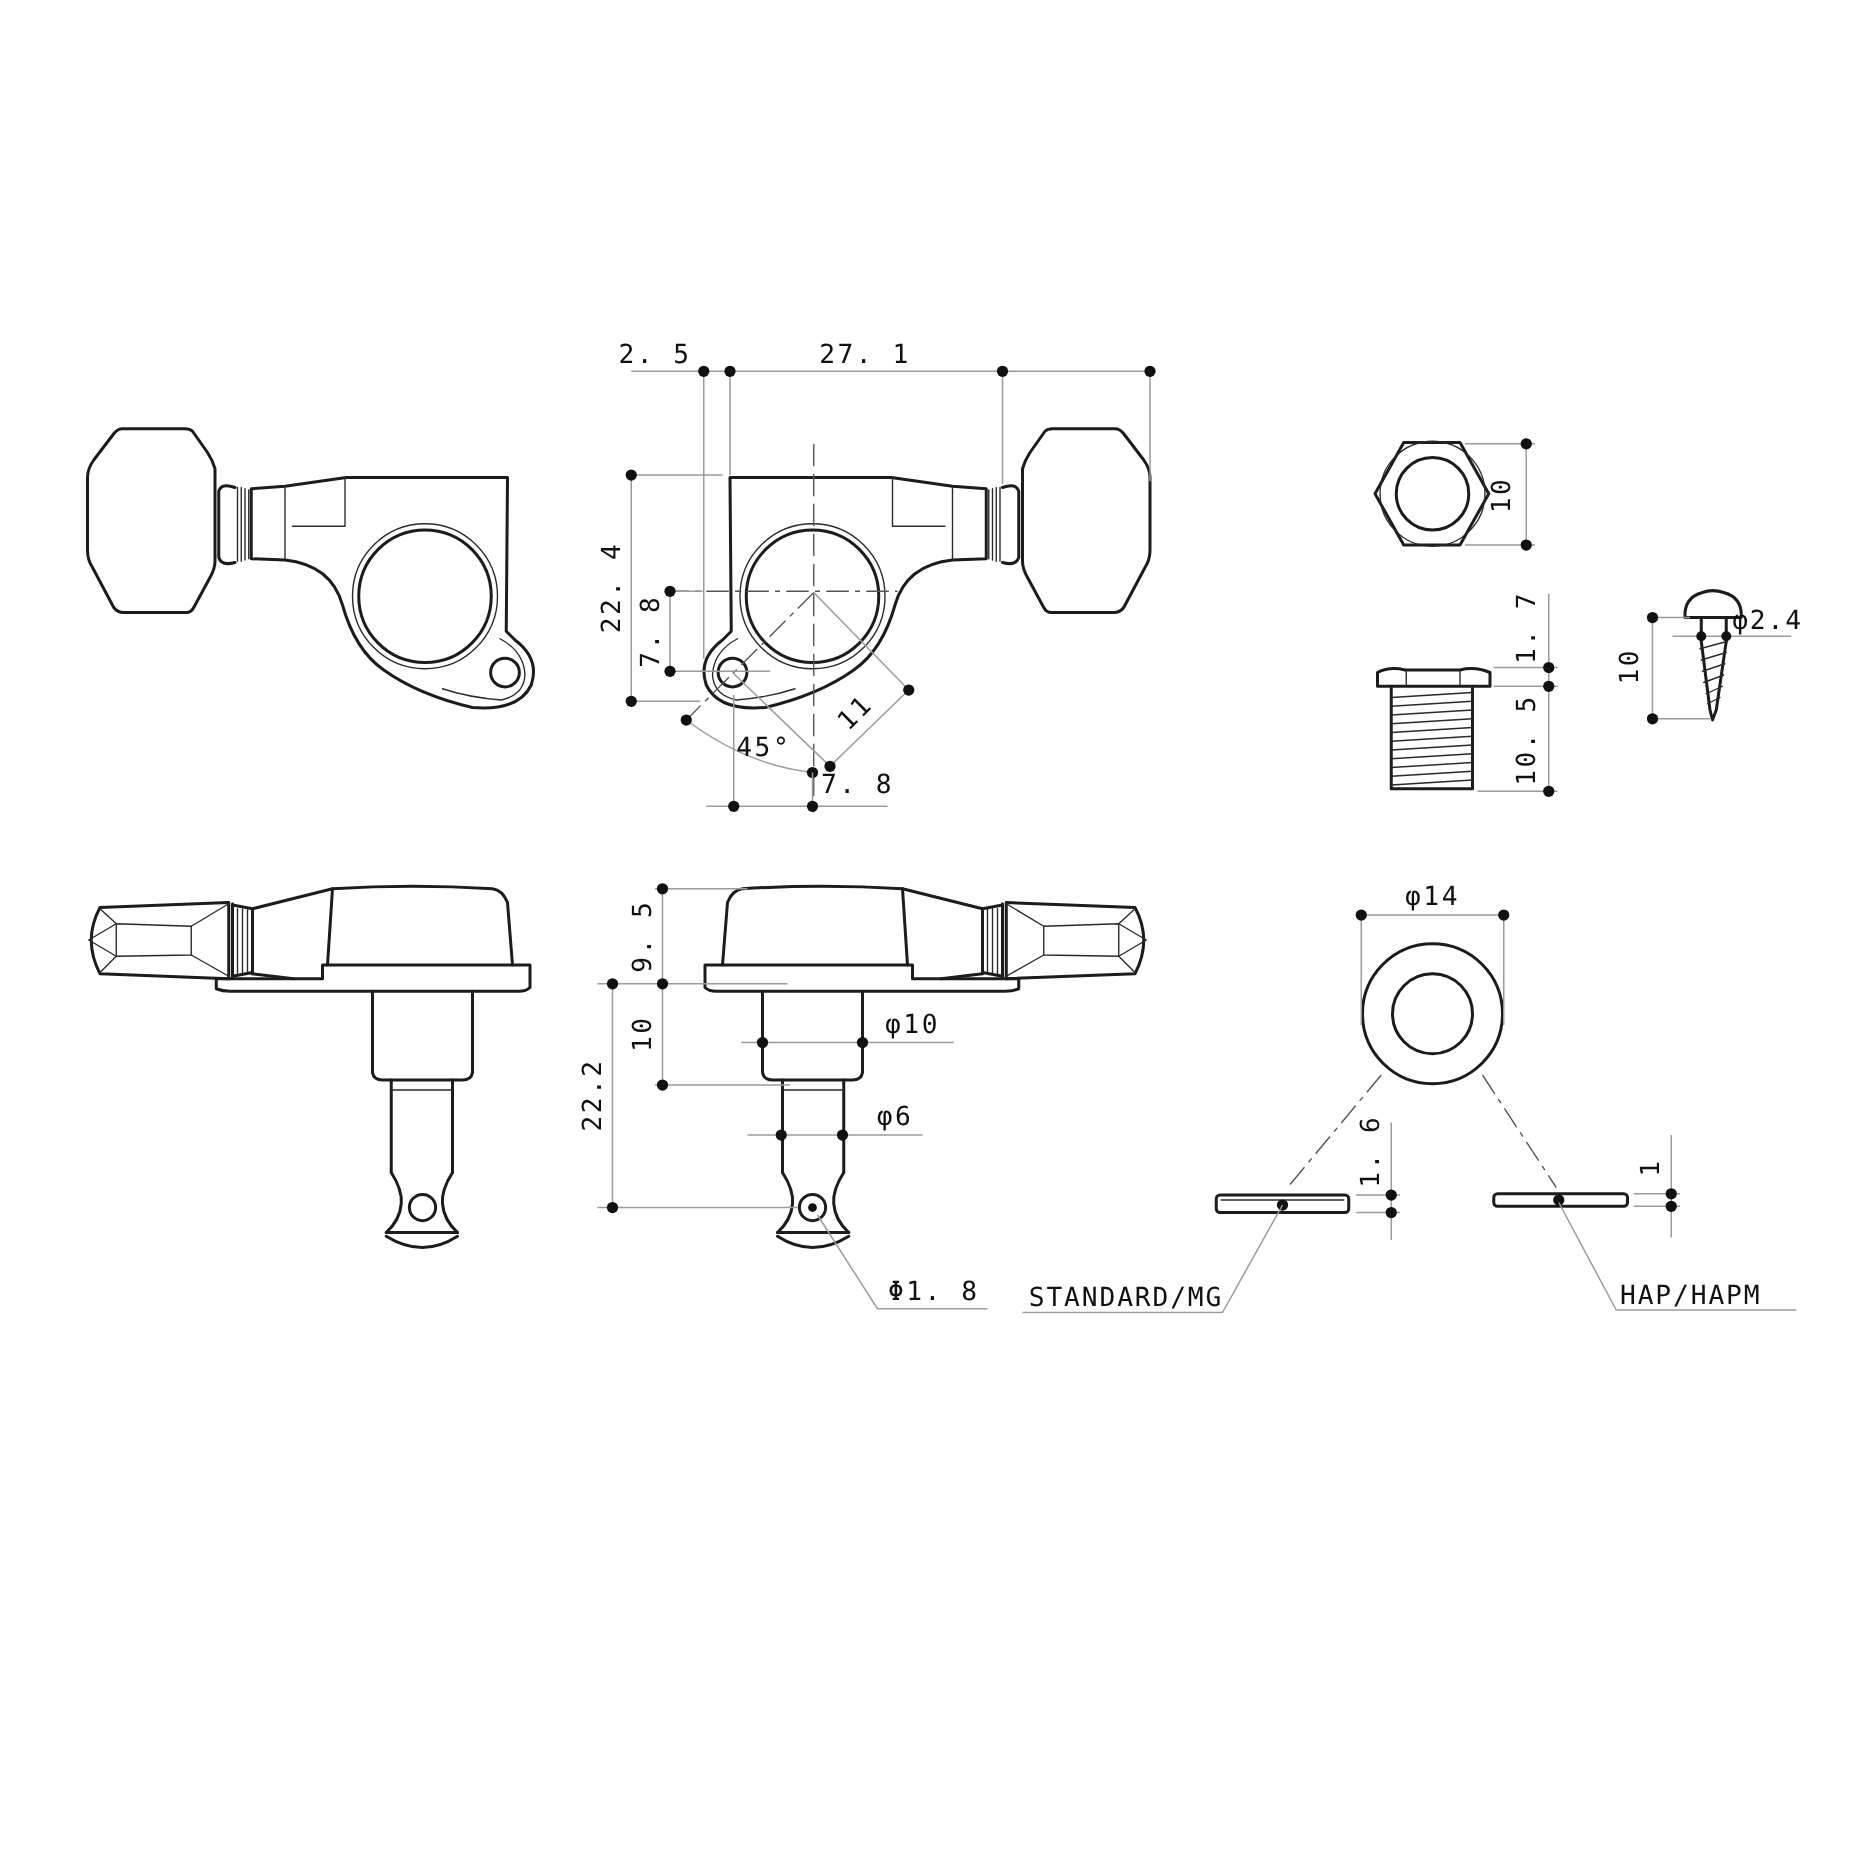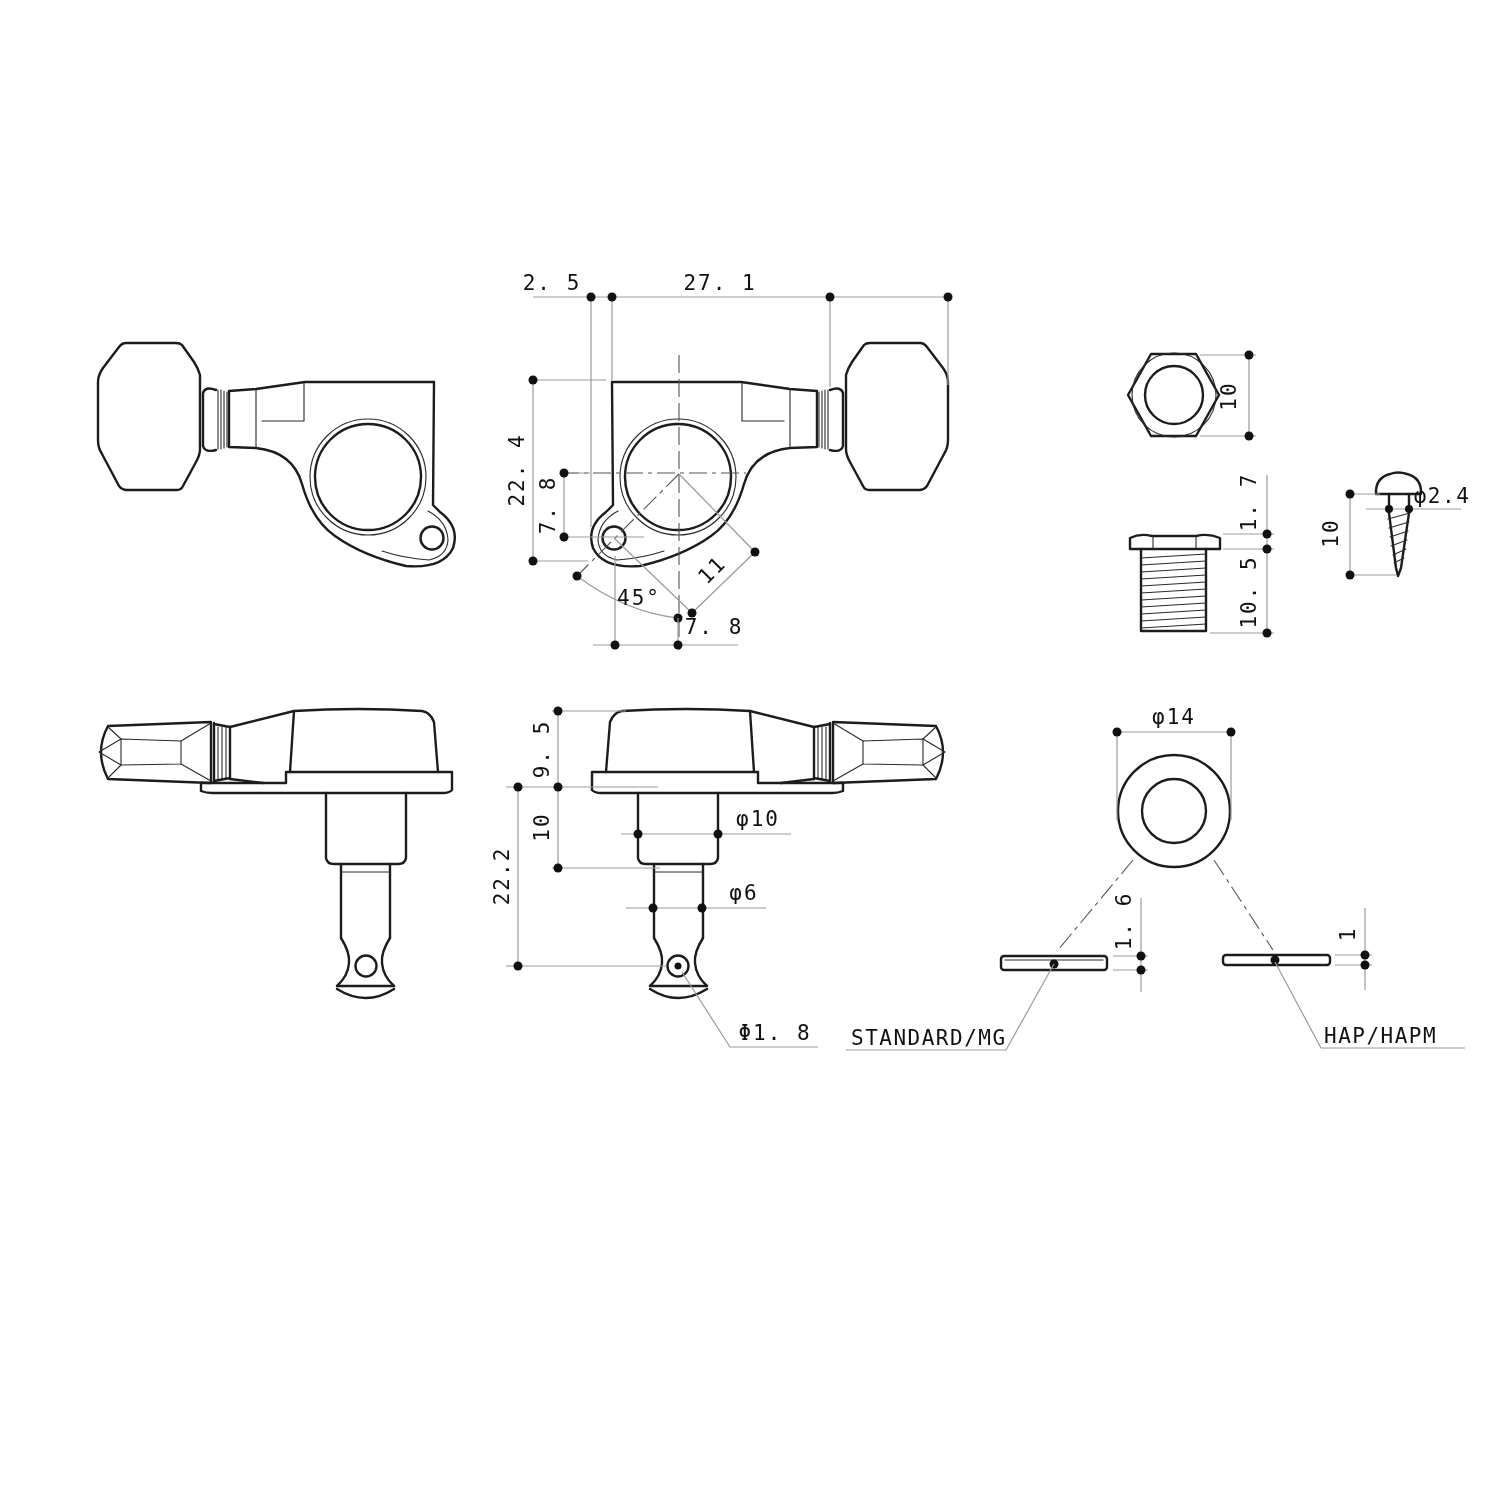--- a/index.html
+++ b/index.html
@@ -1,16 +1,16 @@
 <!DOCTYPE html>
 <html><head>
 <meta charset="utf-8">
 <style>
   html,body{margin:0;padding:0;background:#fff;}
-  .stage{width:1236px;height:1500px;position:relative;background:#ffffff;margin-left:28px;}
+  .stage{width:1236px;height:1500px;position:relative;background:#ffffff;}
   svg{display:block;}
   .thick{stroke:#1c1c1c;stroke-width:2.4;fill:none;stroke-linecap:round;stroke-linejoin:round;}
   .thin{stroke:#2a2a2a;stroke-width:1.1;fill:none;stroke-linecap:round;stroke-linejoin:round;}
   .dim{stroke:#9b9b9b;stroke-width:1.2;fill:none;stroke-linecap:butt;}
   .dashdot{stroke:#555;stroke-width:1.1;fill:none;stroke-dasharray:18 5 4 5;}
   .dash{stroke:#555;stroke-width:1.1;fill:none;stroke-dasharray:18 6;}
   .dot{fill:#111;stroke:none;}
   text.lbl{font-family:"DejaVu Sans Mono","Liberation Mono",monospace;font-size:21px;fill:#111;letter-spacing:2px;}
   text.lbl-s{font-family:"DejaVu Sans Mono","Liberation Mono",monospace;font-size:21px;fill:#111;letter-spacing:1.5px;}
 </style>

